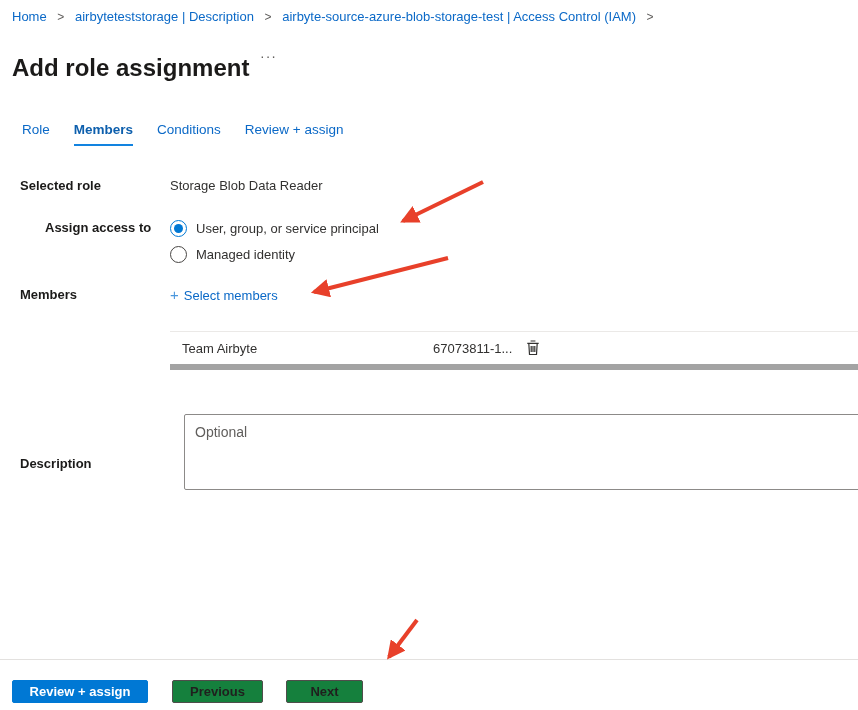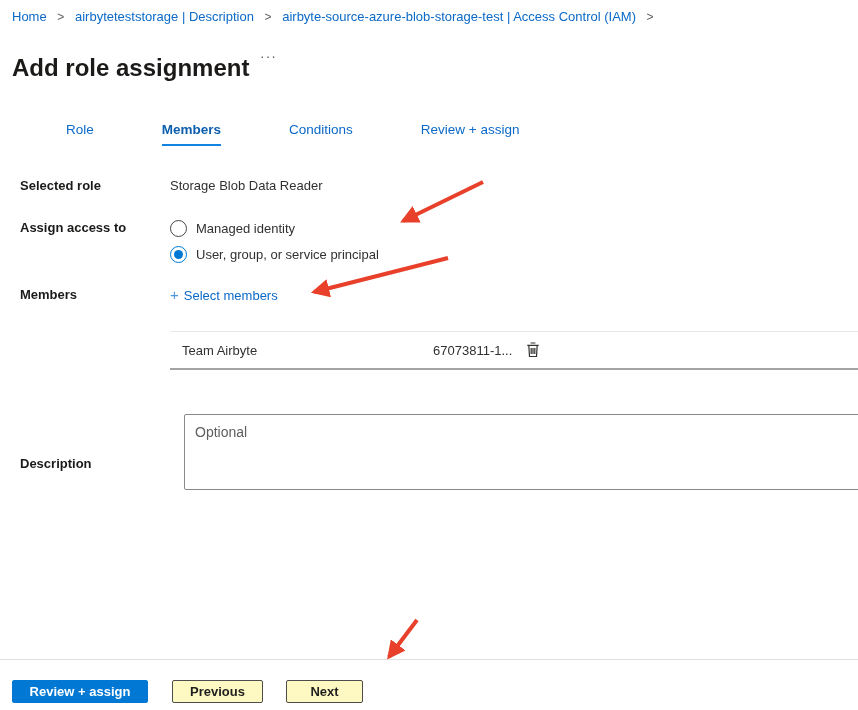--- a/index.html
+++ b/index.html
@@ -16,21 +16,21 @@
   .breadcrumb { position:absolute; top:9px; left:12px; white-space:nowrap; }
   .crumb { color:#0b69c7; cursor:pointer; }
   .crumb-sep { color:#605e5c; margin:0 7px; font-size:12px; }
 
   
   .page-title { position:absolute; top:38px; left:12px; font-size:24px; font-weight:700; color:#1b1a19; }
   .title-more { position:absolute; top:48px; left:260px; color:#605e5c; font-size:14px; letter-spacing:1px; cursor:pointer; }
 
   
   .tabs { position:absolute; top:122px; left:22px; display:flex; gap:24px; font-size:13.5px; }
-  .tab { color:#0b69c7; cursor:pointer; padding-bottom:9px; position:relative;margin-left:44px; }
+  .tab { color:#0b69c7; cursor:pointer; padding-bottom:9px; position:relative; }
   .tab.active { color:#0d5fad; font-weight:700; }
   .tab.active::after { content:""; position:absolute; left:0; right:0; bottom:0; height:2.5px; background:#1283e0; }
 
   
   .field-label { position:absolute; left:20px; font-weight:700; color:#1b1a19; }
   .field-value { position:absolute; left:170px; }
 
   
   .radio-group { position:absolute; left:170px; top:215px; }
   .radio-option { display:flex; align-items:center; height:26px; cursor:pointer; }
@@ -40,21 +40,21 @@
   .radio-dot { width:9px; height:9px; border-radius:50%; background:var(--accent); }
   .radio-label { margin-left:9px; }
 
   
   .select-members { position:absolute; left:170px; top:286px; color:#0b69c7; cursor:pointer; }
   .select-members .plus { color:#4a97dd; margin-right:5px; font-size:15px; }
 
   
   .members-table { position:absolute; left:170px; right:0; top:331px; }
   .mt-header { display:flex; align-items:center; height:31px; font-weight:700; color:#1b1a19; }
-  .mt-row { display:flex; align-items:center; height:39px; border-top:1px solid #ebe9e7; border-bottom:2px solid #a3a3a3; }
+  .mt-row { display:flex; align-items:center; height:39px; border-top:1px solid #ebe9e7; border-bottom:6px solid #a3a3a3; }
   .col-name { width:263px; padding-left:12px; }
   .col-oid { width:88px; }
   .col-type { flex:1; }
   .trash-btn { width:24px; height:24px; margin-right:38px; display:flex; align-items:center; justify-content:center;
                background:none; border:none; cursor:pointer; padding:0; }
 
   
   .description-box {
     position:absolute; left:184px; top:414px; width:686px; height:76px;
     border:1px solid #8c8a88; border-radius:2px; padding:9px 10px;
@@ -62,21 +62,21 @@
     resize:none; outline:none;
   }
   .description-box::placeholder { color:#605e5c; }
 
   
   .footer-divider { position:absolute; left:0; right:0; top:659px; height:1px; background:#e3e1df; }
   .btn { position:absolute; top:680px; height:23px; border-radius:2px; font-size:13px; font-weight:600;
          display:flex; align-items:center; justify-content:center; cursor:pointer;
          font-family:"Liberation Sans","DejaVu Sans",sans-serif; }
   .btn-primary { left:12px; width:136px; background:var(--accent); border:1px solid var(--accent); color:#ffffff; font-weight:700; }
-  .btn-secondary { background:#fef9c3; border:1px solid #4f4d4b; color:#201f1e; }
+  .btn-secondary { background:#15803d; border:1px solid #4f4d4b; color:#201f1e; }
   .btn-prev { left:172px; width:91px; }
   .btn-next { left:286px; width:77px;text-align:right; }
 
   
   .annotations { position:absolute; left:0; top:0; pointer-events:none; z-index:50; }
 </style>
 </head>
 <body>
 
 <nav class="breadcrumb">
@@ -94,31 +94,31 @@
 <div class="tabs">
   <span class="tab">Role</span>
   <span class="tab active">Members</span>
   <span class="tab">Conditions</span>
   <span class="tab">Review + assign</span>
 </div>
 
 <div class="field-label" style="top:178px;">Selected role</div>
 <div class="field-value" style="top:178px;">Storage Blob Data Reader</div>
 
-<div class="field-label" style="top:220px;">Assign access to</div>
+<div class="field-label" style="top:220px;margin-left:25px;">Assign access to</div>
 <div class="radio-group">
-  <div class="radio-option">
-    <span class="radio-circle"></span>
-    <span class="radio-label">Managed identity</span>
-  </div>
   <div class="radio-option selected">
     <span class="radio-circle">
         <span class="radio-dot"></span>
       </span>
     <span class="radio-label">User, group, or service principal</span>
+  </div>
+  <div class="radio-option">
+    <span class="radio-circle"></span>
+    <span class="radio-label">Managed identity</span>
   </div>
 </div>
 
 <div class="field-label" style="top:287px;">Members</div>
 <div class="select-members">
   <span class="plus">+</span><span class="link-text">Select members</span>
 </div>
 
 <div class="members-table">
   <div class="mt-row">

